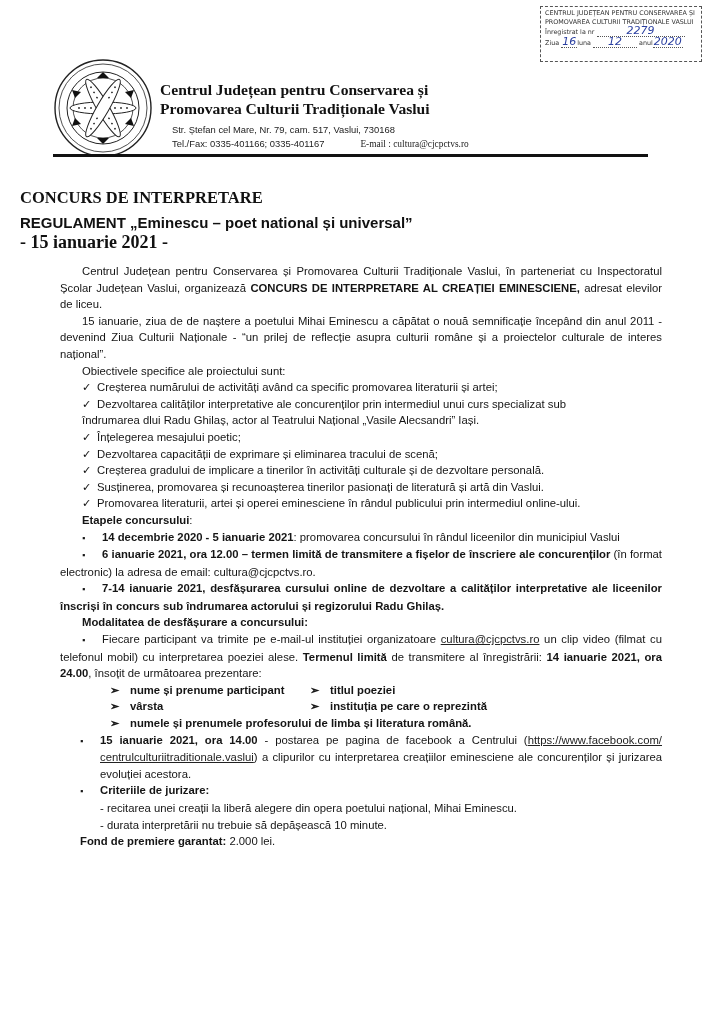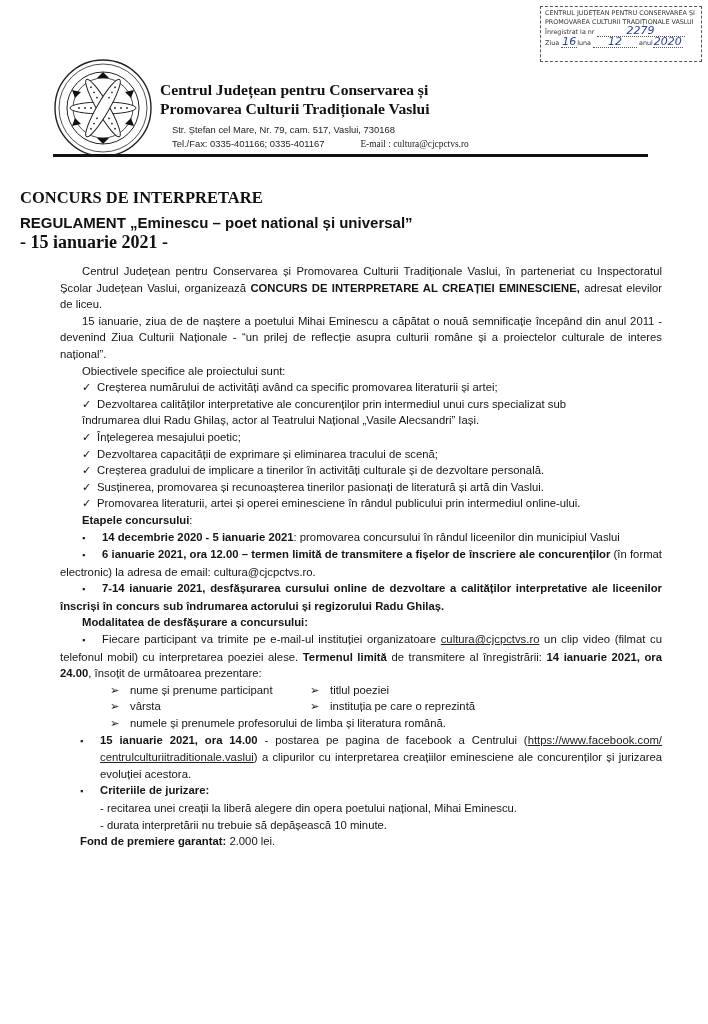--- a/index.html
+++ b/index.html
@@ -24,21 +24,21 @@
   .body { position: absolute; left: 60px; top: 263px; width: 602px; font-family: "Liberation Sans", sans-serif; font-size: 11.3px; line-height: 16.6px; color: #151515; }
   .body p { margin: 0; }
   .justify { text-align: justify; text-align-last: left; }
   .ind { text-indent: 22px; }
   .lead { padding-left: 22px; }
   .check { padding-left: 22px; white-space: nowrap; }
   .check .mk { display: inline-block; width: 15px; }
   .cont { padding-left: 22px; }
   .sq { display: inline-block; width: 20px; text-indent: 0; font-size: 9px; }
   .arrows { padding-left: 50px; }
-  .arrows .r { white-space: nowrap; }
+  .arrows .r { white-space: nowrap; font-weight: bold; }
   .arrows .mk { display: inline-block; width: 20px; }
   .arrows .c1 { display: inline-block; width: 180px; }
   .crit { padding-left: 20px; }
   .crit .sub { padding-left: 20px; }
   b { font-weight: bold; }
   a { color: #222; text-decoration: underline; }
 </style>
 </head>
 <body>
 

